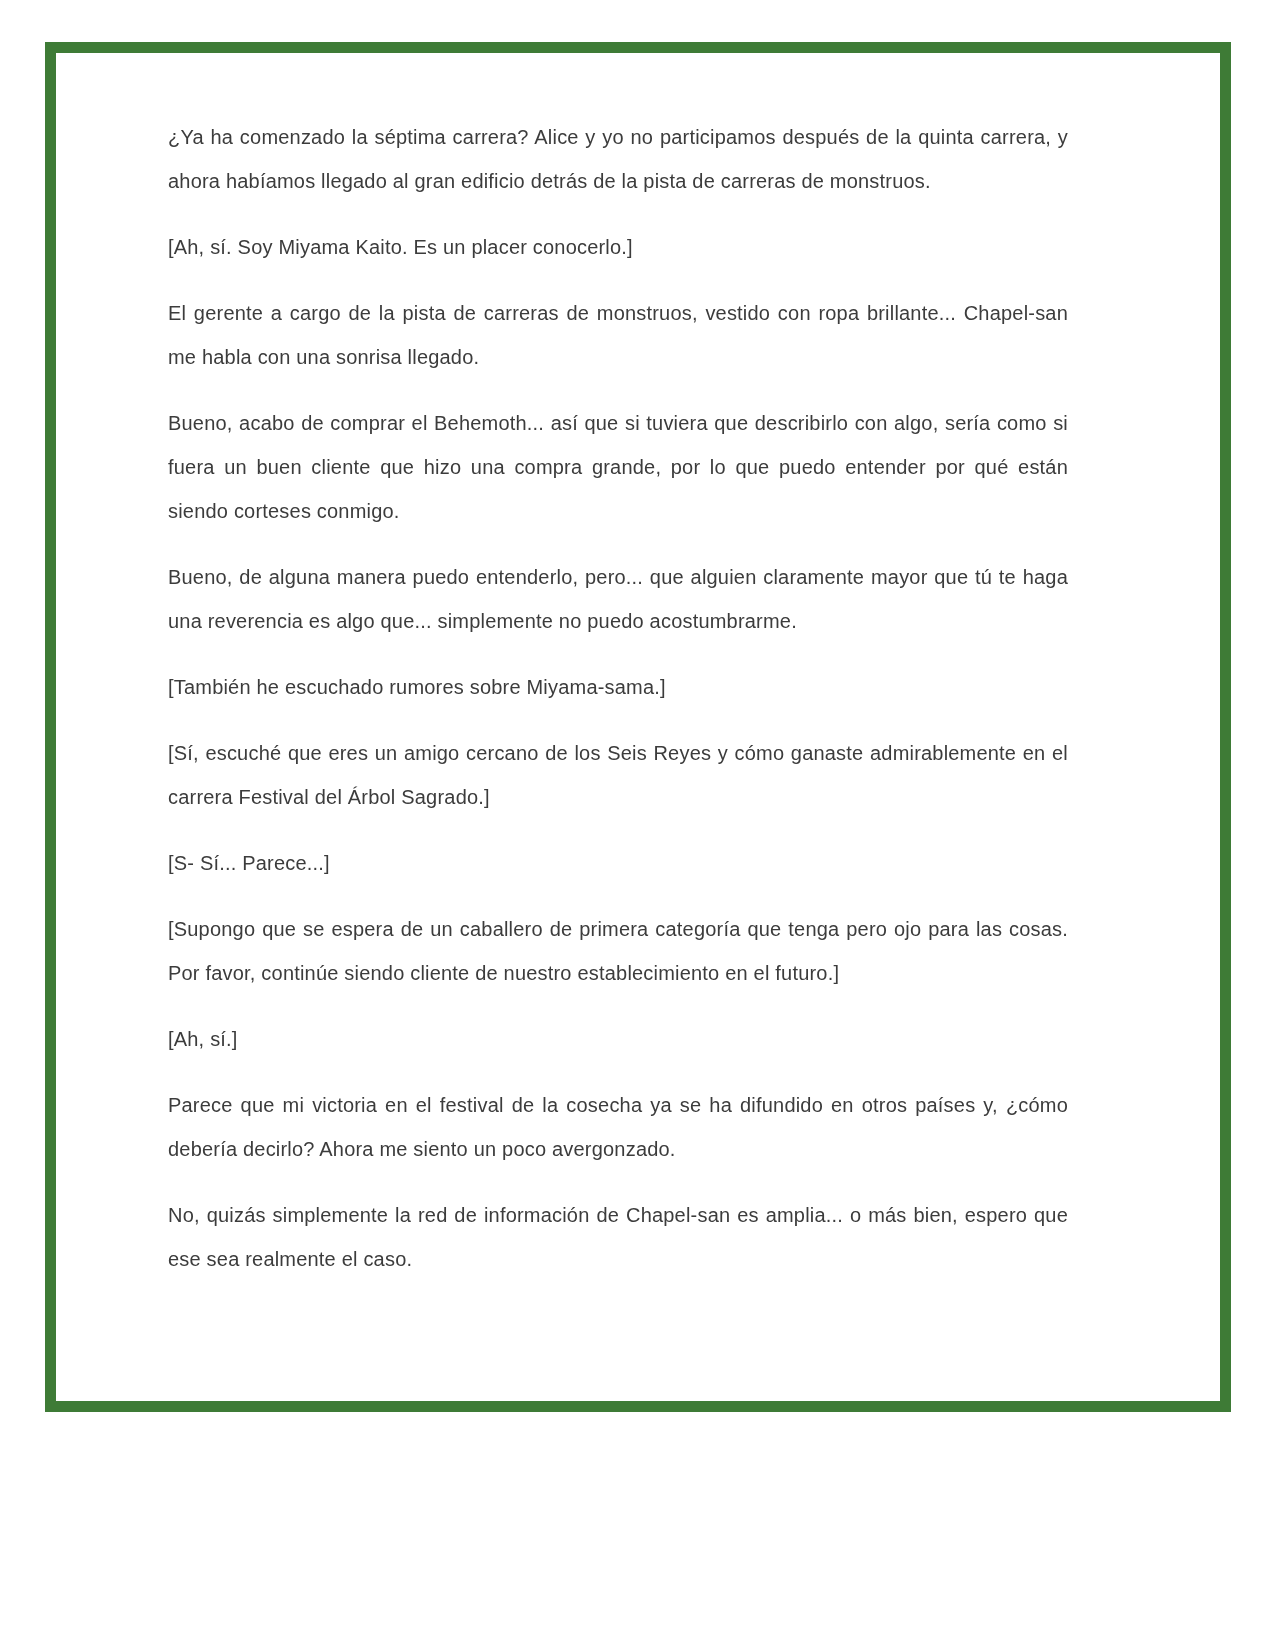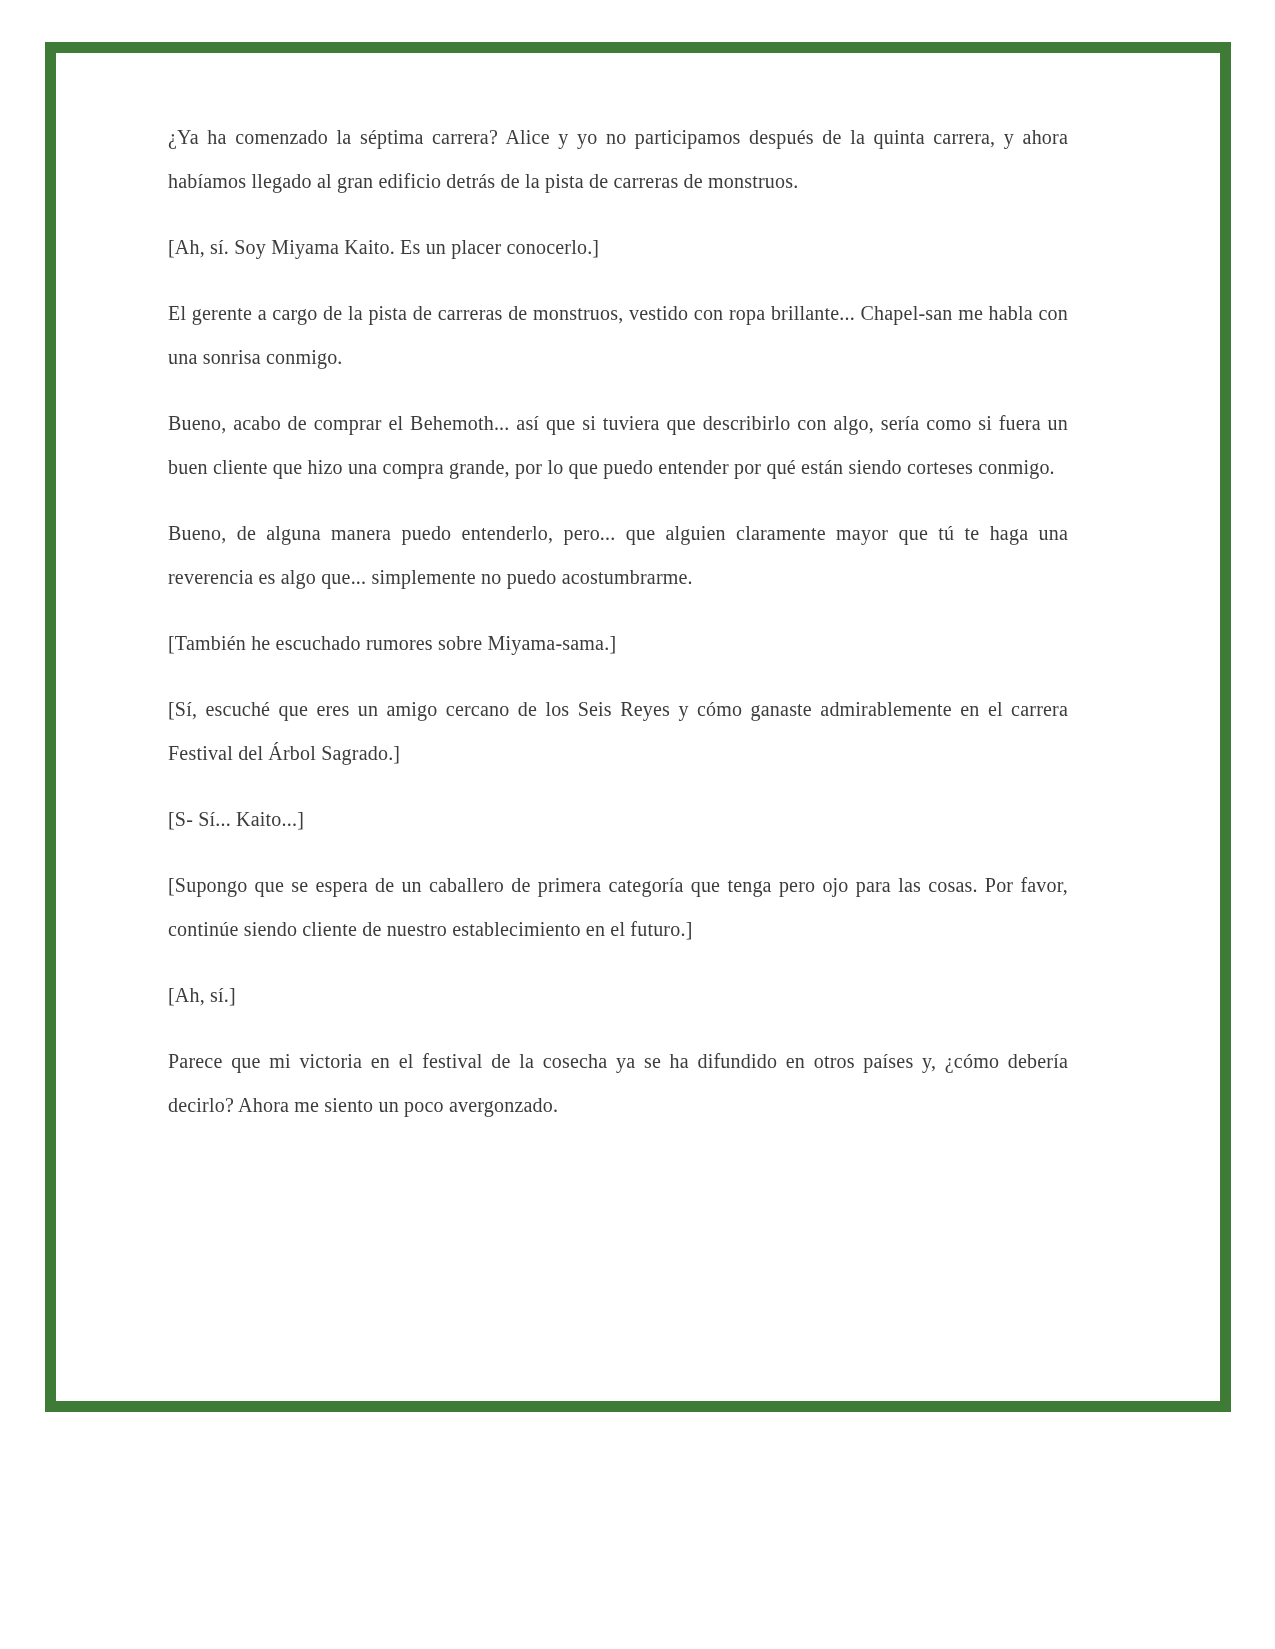--- a/index.html
+++ b/index.html
@@ -20,21 +20,20 @@
     overflow: hidden;
   }
   .frame {
     position: absolute;
     left: 45px;
     top: 42px;
     width: 1186px;
     height: 1370px;
     border: 11px solid var(--border-color);
     background: var(--page-bg);
-    font-family: Liberation Serif, serif;
   }
   .content {
     padding: 62px 152px 40px 112px;
   }
   .para {
     font-size: 20px;
     line-height: 44px;
     color: var(--text-color);
     text-align: justify;
     margin-bottom: 22px;
@@ -44,24 +43,25 @@
 </style>
 </head>
 <body>
 
 <div class="page">
   <div class="frame">
     <div class="content">
 
     <p class="para">¿Ya ha comenzado la séptima carrera? Alice y yo no participamos después de la quinta carrera, y ahora habíamos llegado al gran edificio detrás de la pista de carreras de monstruos.</p>
         <p class="para">[Ah, sí. Soy Miyama Kaito. Es un placer conocerlo.]</p>
-        <p class="para">El gerente a cargo de la pista de carreras de monstruos, vestido con ropa brillante... Chapel-san me habla con una sonrisa conmigo.</p>
+        <p class="para">El gerente a cargo de la pista de carreras de monstruos, vestido con ropa brillante... Chapel-san me habla con una sonrisa llegado.</p>
         <p class="para">Bueno, acabo de comprar el Behemoth... así que si tuviera que describirlo con algo, sería como si fuera un buen cliente que hizo una compra grande, por lo que puedo entender por qué están siendo corteses conmigo.</p>
         <p class="para">Bueno, de alguna manera puedo entenderlo, pero... que alguien claramente mayor que tú te haga una reverencia es algo que... simplemente no puedo acostumbrarme.</p>
         <p class="para">[También he escuchado rumores sobre Miyama-sama.]</p>
         <p class="para">[Sí, escuché que eres un amigo cercano de los Seis Reyes y cómo ganaste admirablemente en el carrera Festival del Árbol Sagrado.]</p>
-        <p class="para">[S- Sí... Kaito...]</p>
+        <p class="para">[S- Sí... Parece...]</p>
         <p class="para">[Supongo que se espera de un caballero de primera categoría que tenga pero ojo para las cosas. Por favor, continúe siendo cliente de nuestro establecimiento en el futuro.]</p>
         <p class="para">[Ah, sí.]</p>
         <p class="para">Parece que mi victoria en el festival de la cosecha ya se ha difundido en otros países y, ¿cómo debería decirlo? Ahora me siento un poco avergonzado.</p>
+        <p class="para">No, quizás simplemente la red de información de Chapel-san es amplia... o más bien, espero que ese sea realmente el caso.</p>
       </div>
   </div>
 </div>
 
 </body></html>

